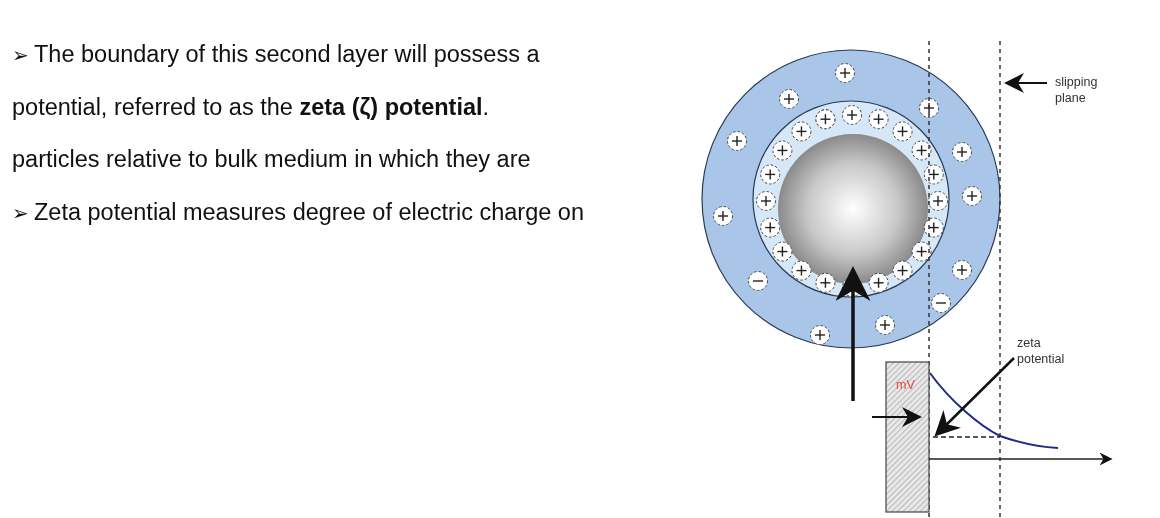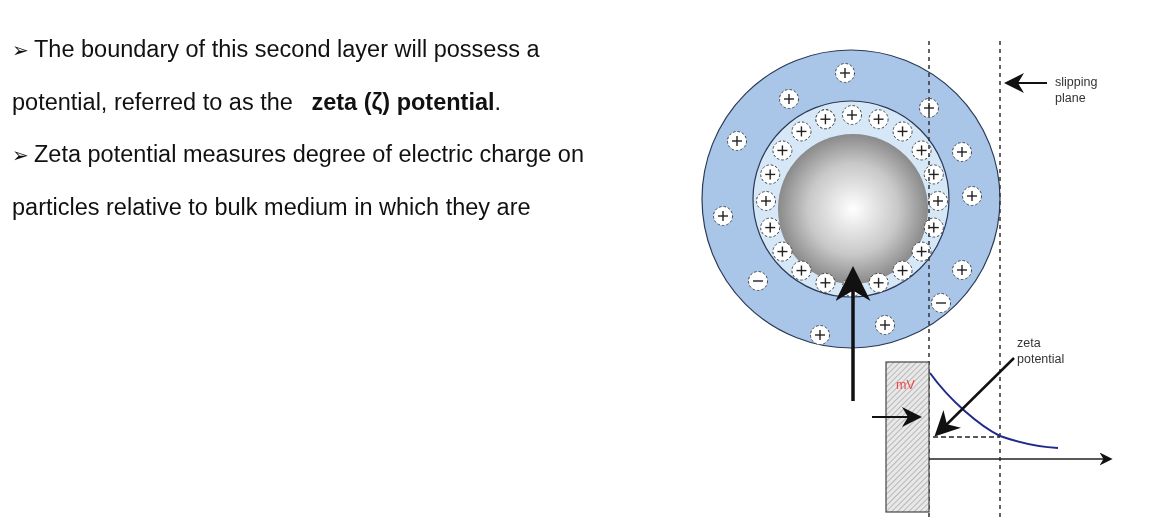--- a/index.html
+++ b/index.html
@@ -1,32 +1,32 @@
 <!DOCTYPE html>
 <html><head>
 <meta charset="utf-8">
 <style>
   html, body { margin:0; padding:0; background:#ffffff; }
   body { width:1160px; height:518px; position:relative; overflow:hidden;
          font-family:"Liberation Sans", "DejaVu Sans", sans-serif; color:#111; }
   .text-col { position:absolute; left:12px; top:22px; width:680px; }
-  .line { font-size:23.5px; line-height:54px; height:52.5px; white-space:nowrap; }
+  .line { font-size:23.5px; line-height:64px; height:52.5px; white-space:nowrap; }
   .bullet { font-size:20px; display:inline-block; width:22px; }
-  b { font-weight:bold;margin-left:12px; }
+  b { font-weight:bold; }
   .diagram { position:absolute; left:700px; top:41px; width:440px; height:488px; }
   .lbl { position:absolute; font-size:12.5px; line-height:16px; color:#333; font-family:"Liberation Sans", sans-serif; }
 </style>
 </head>
 <body>
 
 <div class="text-col" id="textcol">
     <div class="line"><span class="bullet">➢</span><span>The boundary of this second layer will possess a</span></div>
     <div class="line"><span>potential, referred to as the </span><b>zeta (ζ) potential</b><span>.</span></div>
+    <div class="line"><span>particles relative to bulk medium in which they are</span></div>
     <div class="line"><span class="bullet">➢</span><span>Zeta potential measures degree of electric charge on</span></div>
-    <div class="line"><span>particles relative to bulk medium in which they are</span></div>
   </div>
 
 <div class="diagram">
   <svg width="440" height="488" viewBox="700 30 440 488" xmlns="http://www.w3.org/2000/svg">
     <defs>
       <radialGradient id="sph" cx="0.5" cy="0.5" r="0.55">
         <stop offset="0" stop-color="#ffffff"></stop>
         <stop offset="0.55" stop-color="#c8c8c8"></stop>
         <stop offset="1" stop-color="#7a7a7a"></stop>
       </radialGradient>

